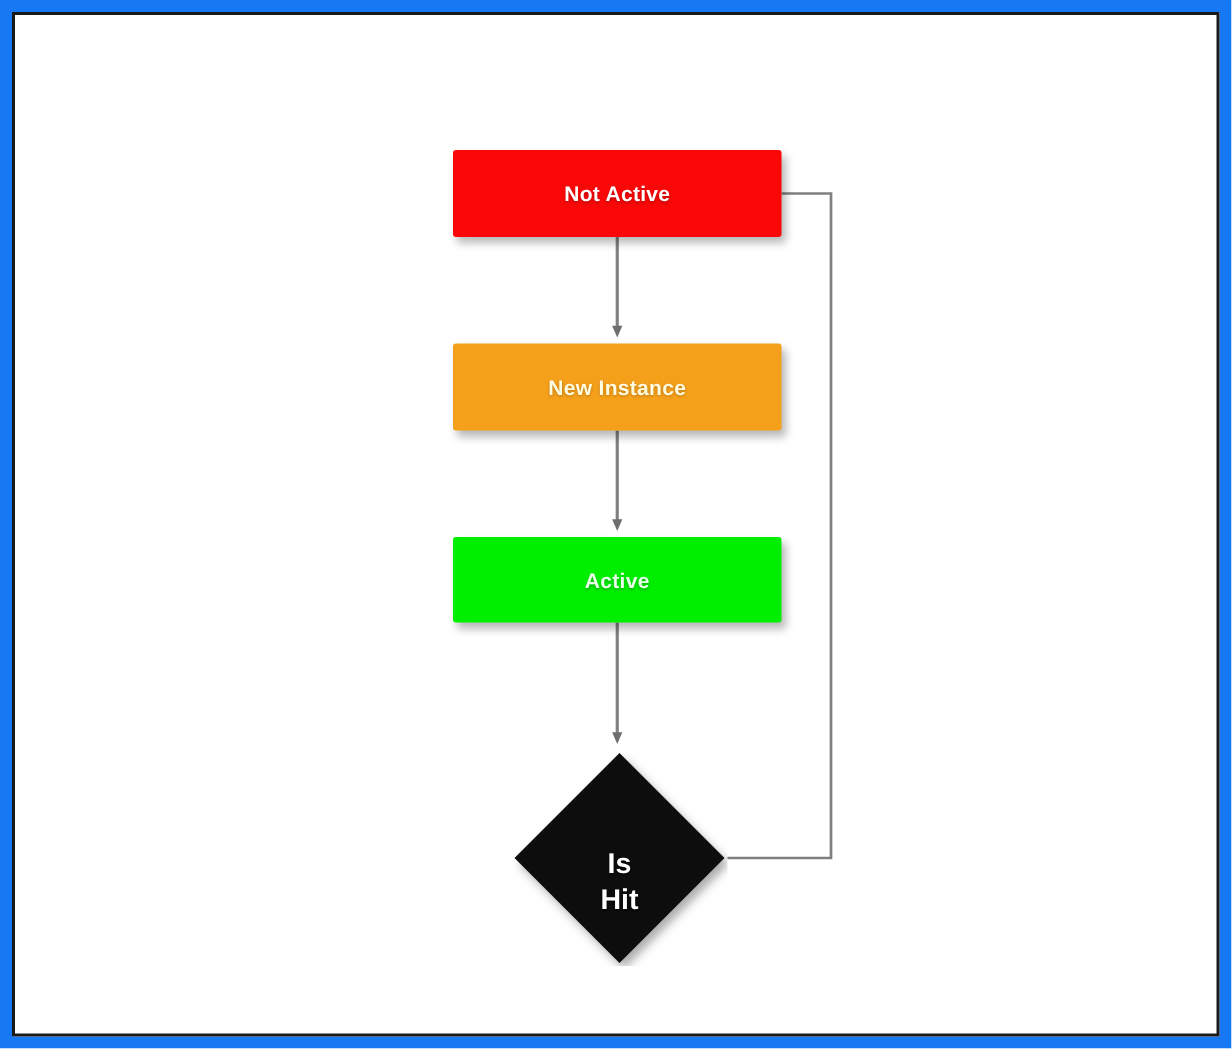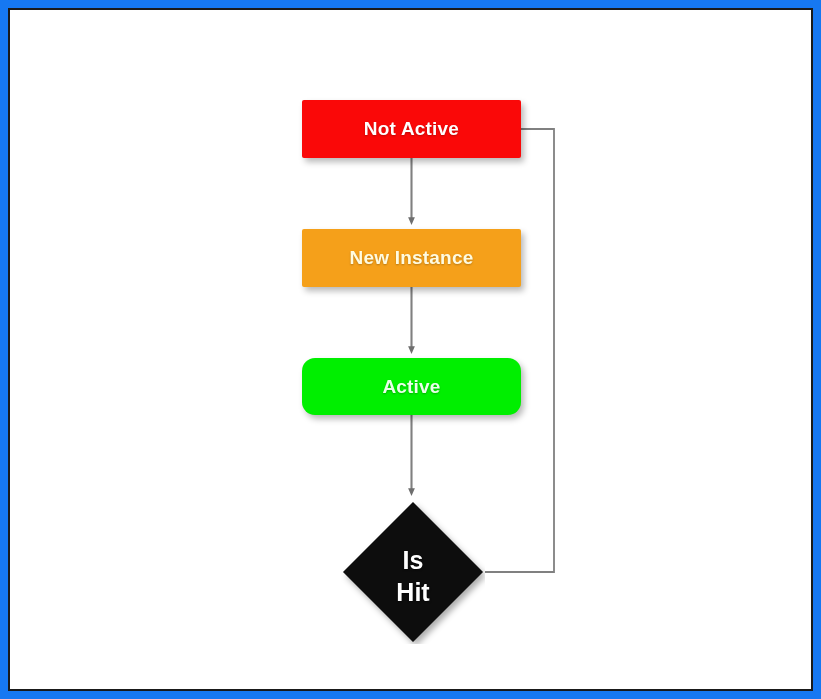--- a/index.html
+++ b/index.html
@@ -53,21 +53,21 @@
   
   .node-box {
     position: absolute;
     box-sizing: border-box;
     display: flex;
     align-items: center;
     justify-content: center;
     border-radius: 2px;
     box-shadow: 3px 4px 6px rgba(0,0,0,0.28);
     font-weight: bold;
-    font-size: 19px;
+    font-size: 14px;
     letter-spacing: 0.2px;
     text-shadow: 0 1px 2px rgba(0,0,0,0.25);
     user-select: none;
   }
 
   #node-not-active {
     left: 292px;  top: 90px;
     width: 219px; height: 58px;
     background: #fa0808;
     color: #ffffff;
@@ -77,48 +77,47 @@
     width: 219px; height: 58px;
     background: #f5a01a;
     color: #fffbe0;
     text-align: center;
   }
   #node-active {
     left: 292px;  top: 348px;
     width: 219px; height: 57px;
     background: #00ef00;
     color: #eaffea;
-    border-radius: 13px;
   }
 
   
   #node-is-hit {
     position: absolute;
     left: 331px;  top: 490px;
     width: 144px; height: 144px;
   }
   #node-is-hit .diamond-shape {
     position: absolute;
     left: 0; top: 0;
     width: 100%;
     height: 100%;
   }
   #node-is-hit .diamond-label {
     position: absolute;
     left: 0;
-    top: 4px;
+    top: 17px;
     width: 100%;
     height: 100%;
     display: flex;
     flex-direction: column;
     align-items: center;
     justify-content: center;
     color: #ffffff;
     font-weight: bold;
-    font-size: 25px;
+    font-size: 19px;
     line-height: 1.28;
     text-shadow: 0 1px 2px rgba(0,0,0,0.6);
     user-select: none;
     pointer-events: none;
   }
 </style>
 </head>
 <body>
 
 <div id="app-frame">

